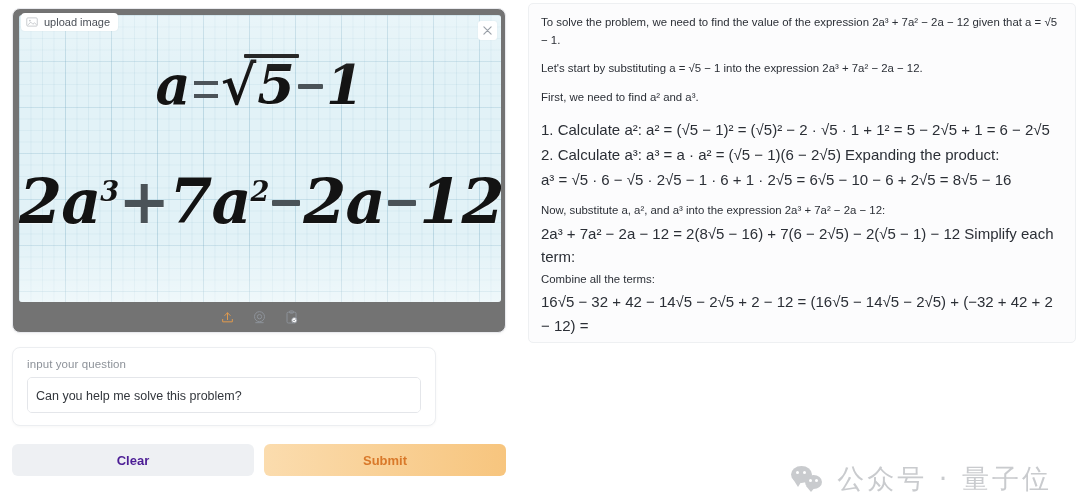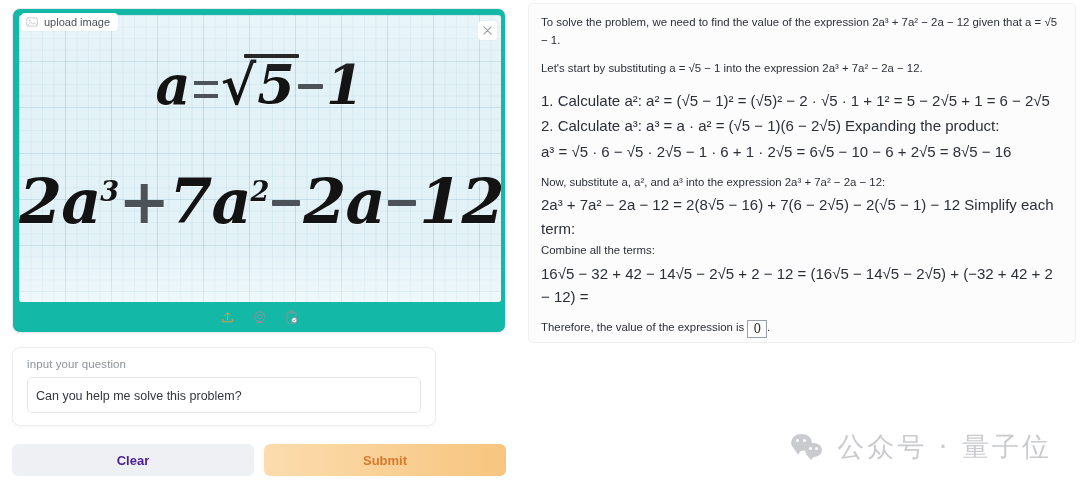--- a/index.html
+++ b/index.html
@@ -28,21 +28,21 @@
     display: flex;
     flex-direction: column;
   }
 
   .image-card {
     position: relative;
     width: 494px;
     height: 325px;
     border: 1px solid #e9eaee;
     border-radius: 8px;
-    background: #14b8a6;
+    background: #737373;
     box-shadow: 0 1px 3px rgba(0,0,0,0.04);
     overflow: hidden;
     flex: 0 0 auto;
   }
 
   
   .math-image {
     position: absolute;
     left: 6px;
     top: 6px;
@@ -271,21 +271,21 @@
     font-family: "DejaVu Serif", serif;
     font-size: 12px;
     line-height: 16px;
     vertical-align: -2px;
   }
 
   
   .watermark {
     position: absolute;
     right: 28px;
-    bottom: 38px;
+    bottom: 6px;
     display: flex;
     align-items: center;
     gap: 12px;
     color: #c9cbce;
     user-select: none;
   }
   .wm-text {
     font-family: "DejaVu Sans", sans-serif;
     font-size: 27px;
     letter-spacing: 3px;
@@ -389,20 +389,23 @@
     <div class="answer-card">
 
       <p>
         <span>To solve the problem, we need to find the value of the expression 2a³ + 7a² − 2a − 12 given that a = √5 − 1.</span>
       </p>
 
       <p>
         <span>Let's start by substituting a = √5 − 1 into the expression 2a³ + 7a² − 2a − 12.</span>
       </p>
 
+      <p>
+        <span>First, we need to find a² and a³.</span>
+      </p>
 
       <p class="tight">
         <span class="m">1. Calculate a²: a² = (√5 − 1)² = (√5)² − 2 · √5 · 1 + 1² = 5 − 2√5 + 1 = 6 − 2√5</span>
       </p>
 
       <p class="tight">
         <span class="m">2. Calculate a³: a³ = a · a² = (√5 − 1)(6 − 2√5) Expanding the product:</span>
       </p>
 
       <p>

